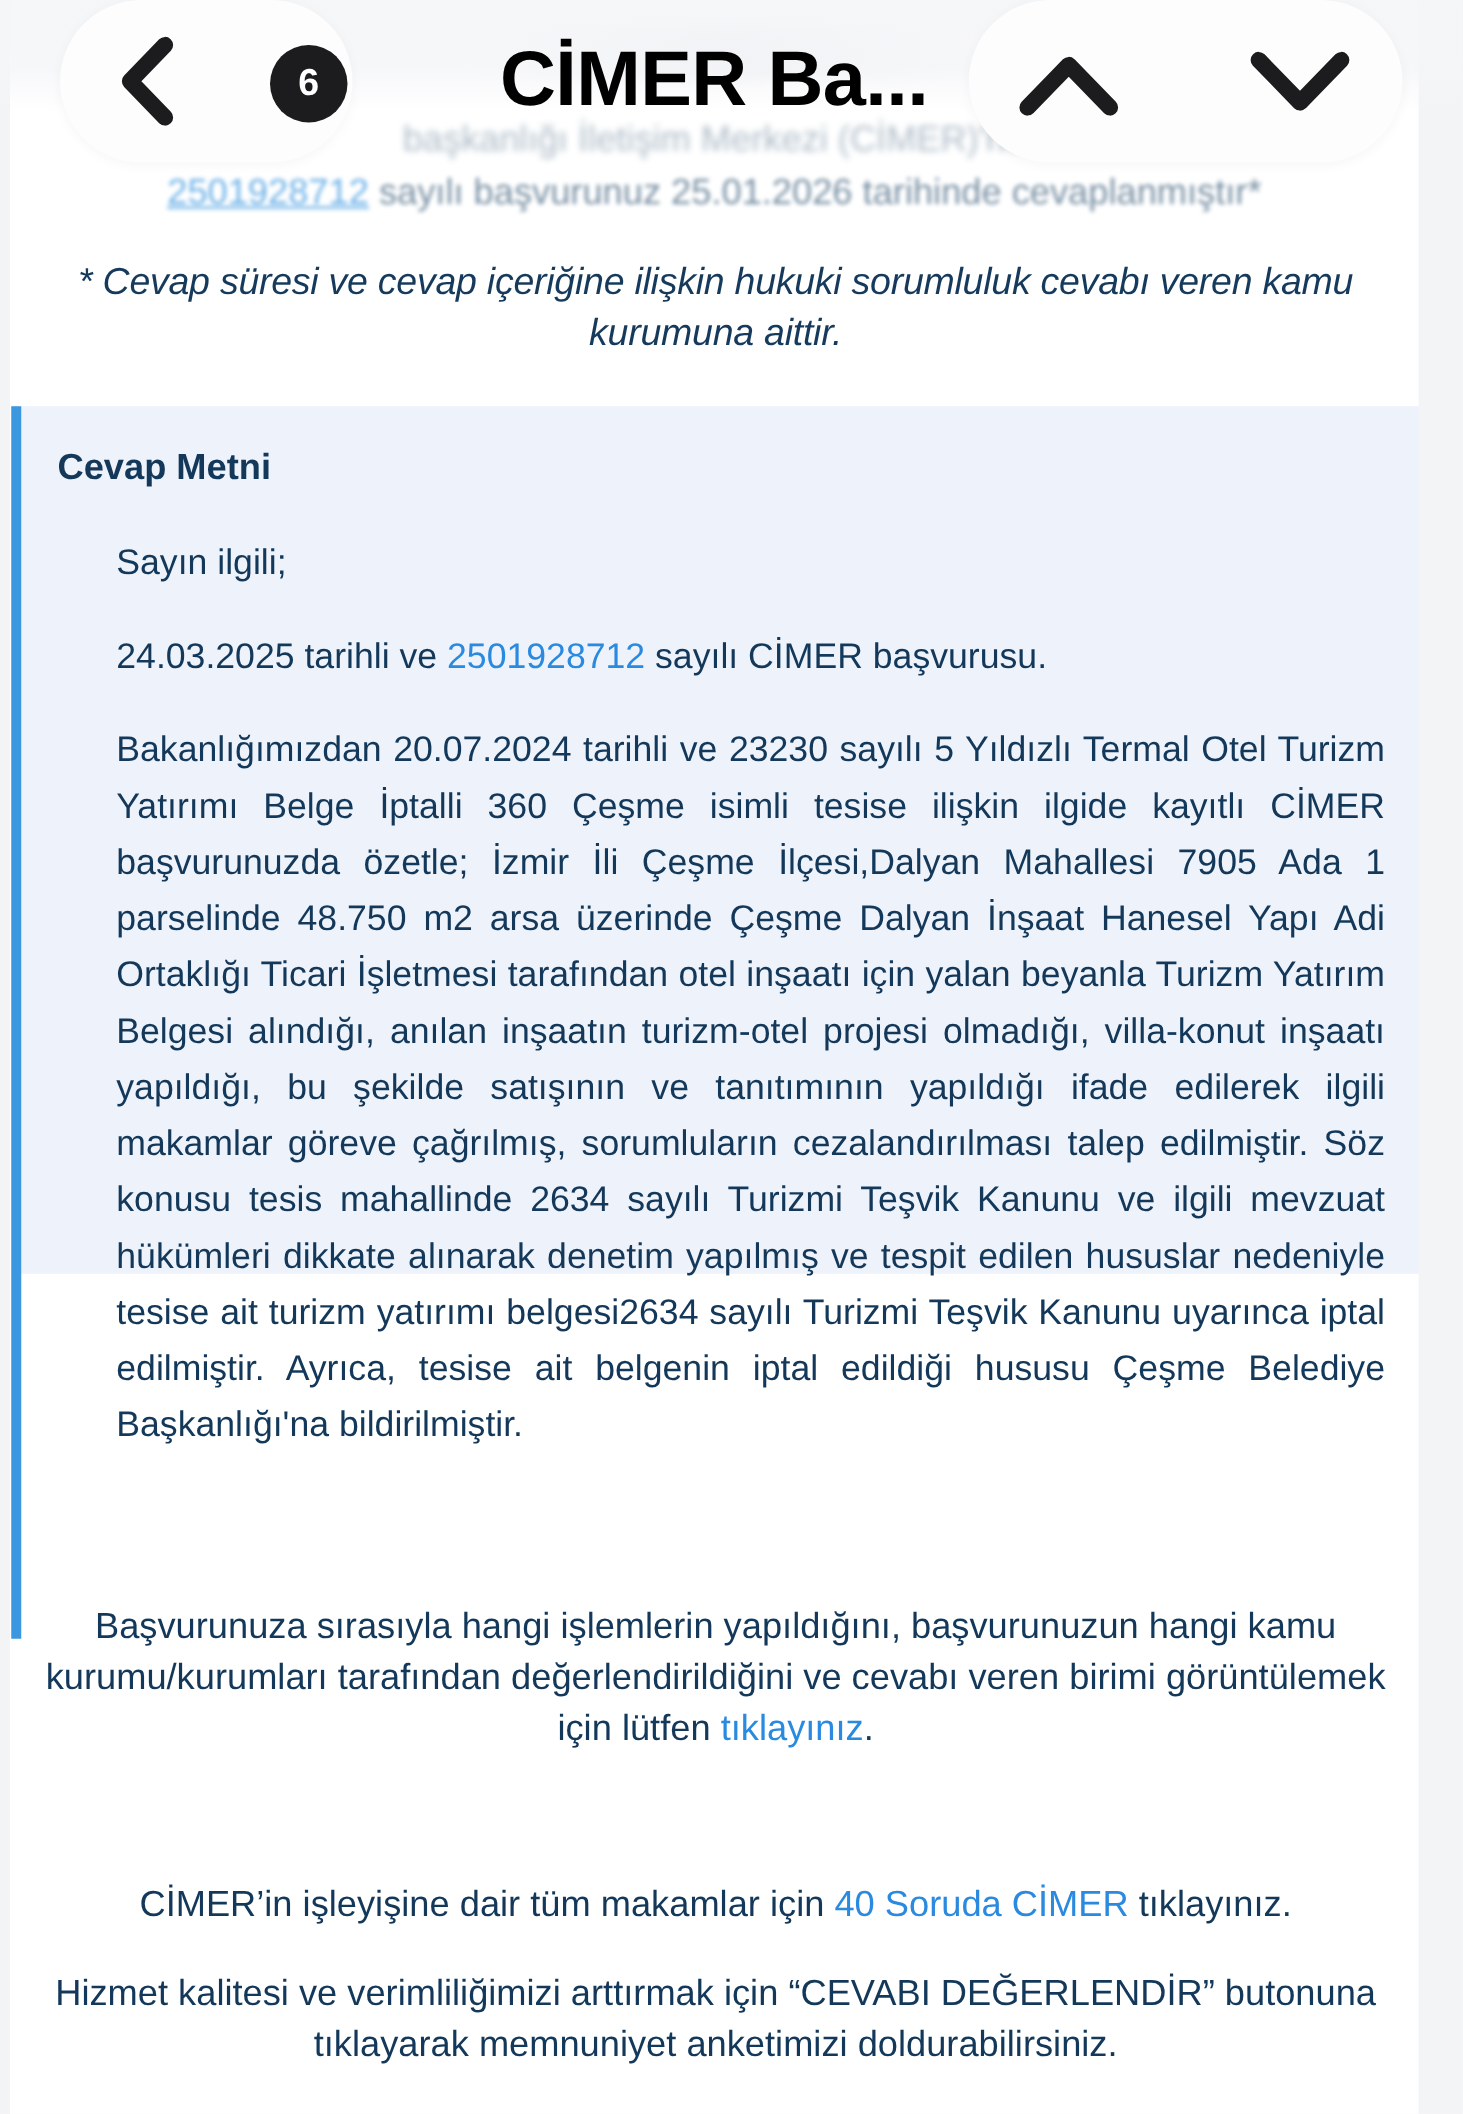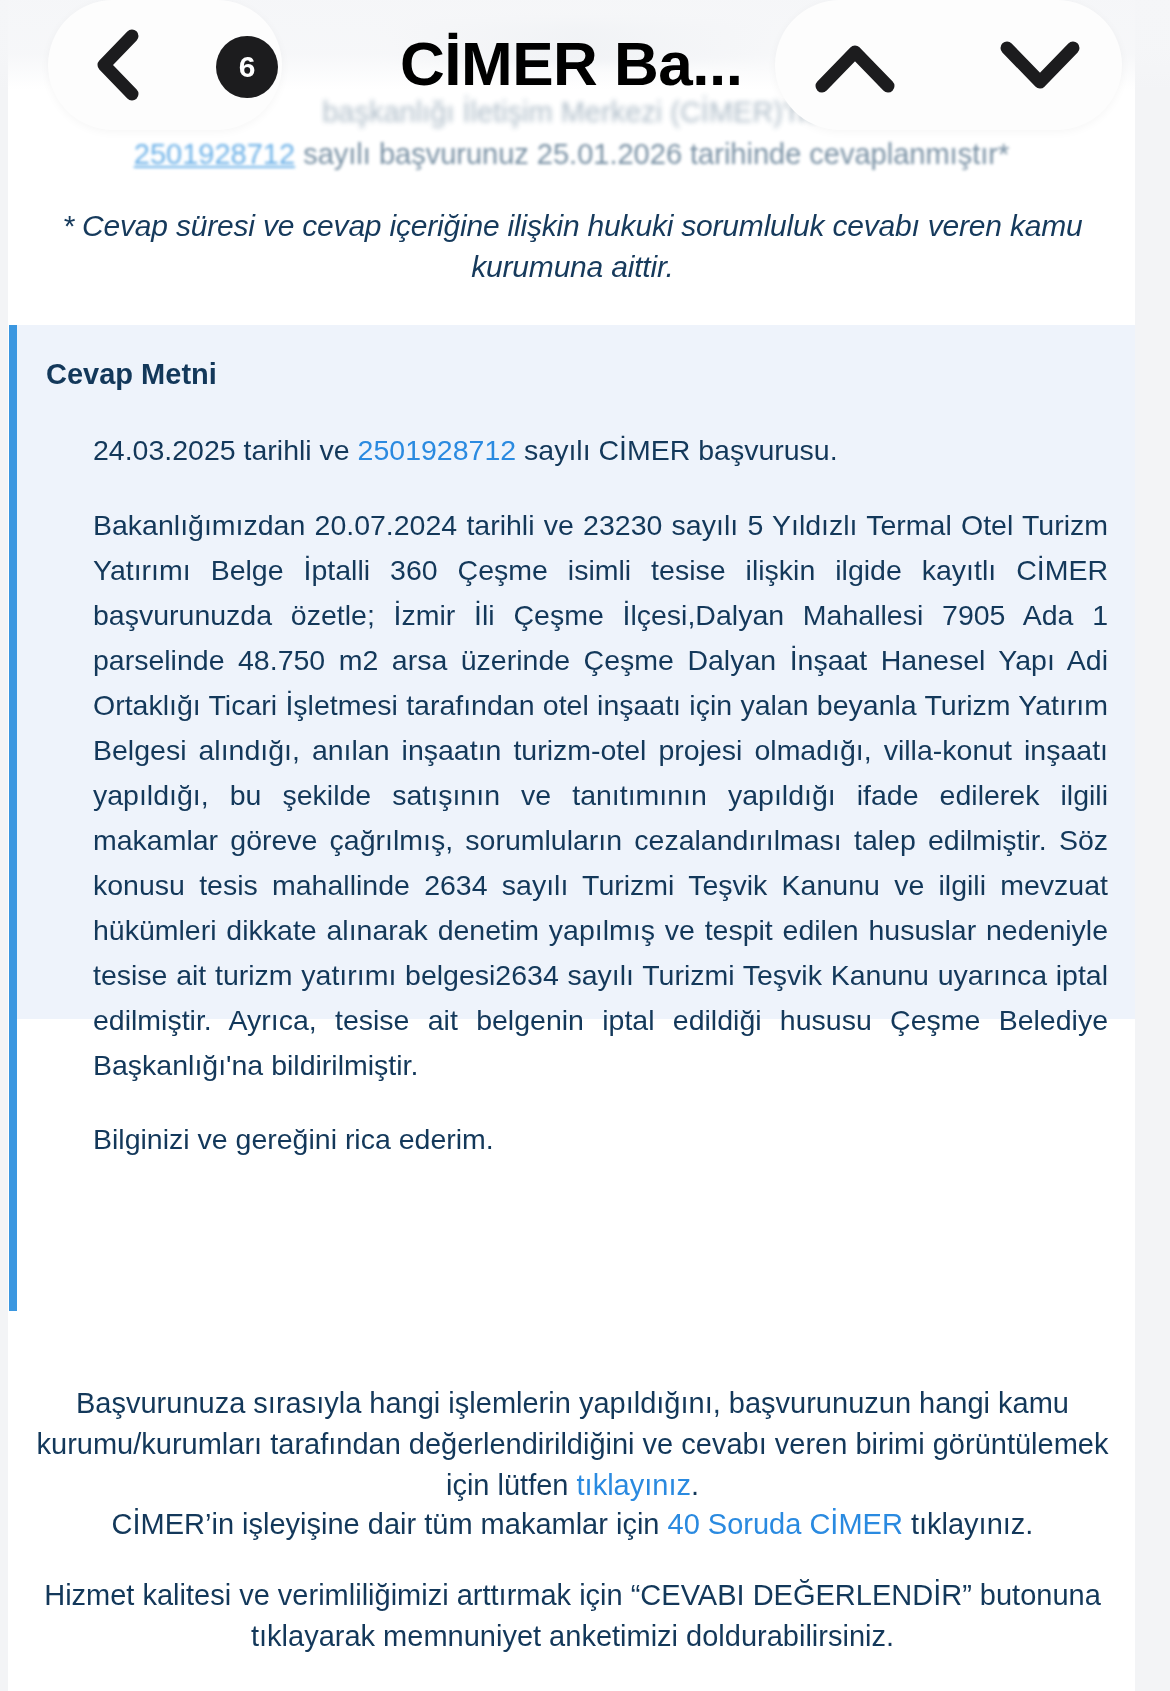--- a/index.html
+++ b/index.html
@@ -61,21 +61,21 @@
   }
   .answer-body p { margin-bottom: 30px; }
   .answer-body p.justify { text-align: justify; margin-bottom: 29px; }
   .link { color: #2a8ae0; }
 
   
   .info {
     position: absolute; left: 20px; width: 1105px; text-align: center;
     font-size: 29px; line-height: 41px; color: #13385a;
   }
-  .info.i1 { top: 1383px; }
+  .info.i1 { top: 1281px; }
   .info.i2 { top: 1504px; }
   .info.i3 { top: 1575px; }
 
   
   .nav-fade {
     position: absolute; left: 0; top: 0; width: 1170px; height: 90px;
     background: linear-gradient(180deg, rgba(245,246,248,0.96) 0%, rgba(245,246,248,0.85) 60%, rgba(245,246,248,0) 100%);
   }
   .pill {
     position: absolute; top: 0; height: 130px; background: #fdfdfd;
@@ -109,23 +109,23 @@
 <div class="blur-line l2">
   <a class="lnk">2501928712</a><span> sayılı başvurunuz 25.01.2026 tarihinde cevaplanmıştır*</span>
 </div>
 
 <div class="disclaimer">* Cevap süresi ve cevap içeriğine ilişkin hukuki sorumluluk cevabı veren kamu kurumuna aittir.</div>
 
 <section class="answer-box">
   <div class="answer-accent"></div>
   <div class="answer-title">Cevap Metni</div>
   <div class="answer-body">
+    <p>Sayın ilgili;</p>
     <p><span>24.03.2025 tarihli ve </span><a class="link">2501928712</a><span> sayılı CİMER başvurusu.</span></p>
     <p class="justify">Bakanlığımızdan 20.07.2024 tarihli ve 23230 sayılı 5 Yıldızlı Termal Otel Turizm Yatırımı Belge İptalli 360 Çeşme isimli tesise ilişkin ilgide kayıtlı CİMER başvurunuzda özetle; İzmir İli Çeşme İlçesi,Dalyan Mahallesi 7905 Ada 1 parselinde 48.750 m2 arsa üzerinde Çeşme Dalyan İnşaat Hanesel Yapı Adi Ortaklığı Ticari İşletmesi tarafından otel inşaatı için yalan beyanla Turizm Yatırım Belgesi alındığı, anılan inşaatın turizm-otel projesi olmadığı, villa-konut inşaatı yapıldığı, bu şekilde satışının ve tanıtımının yapıldığı ifade edilerek ilgili makamlar göreve çağrılmış, sorumluların cezalandırılması talep edilmiştir. Söz konusu tesis mahallinde 2634 sayılı Turizmi Teşvik Kanunu ve ilgili mevzuat hükümleri dikkate alınarak denetim yapılmış ve tespit edilen hususlar nedeniyle tesise ait turizm yatırımı belgesi2634 sayılı Turizmi Teşvik Kanunu uyarınca iptal edilmiştir. Ayrıca, tesise ait belgenin iptal edildiği hususu Çeşme Belediye Başkanlığı'na bildirilmiştir.</p>
-    <p>Bilginizi ve gereğini rica ederim.</p>
   </div>
 </section>
 
 <div class="info i1"><span>Başvurunuza sırasıyla hangi işlemlerin yapıldığını, başvurunuzun hangi kamu kurumu/kurumları tarafından değerlendirildiğini ve cevabı veren birimi görüntülemek için lütfen </span><a class="link">tıklayınız</a><span>.</span></div>
 <div class="info i2"><span>CİMER’in işleyişine dair tüm makamlar için </span><a class="link">40 Soruda CİMER</a><span> tıklayınız.</span></div>
 <div class="info i3">Hizmet kalitesi ve verimliliğimizi arttırmak için “CEVABI DEĞERLENDİR” butonuna tıklayarak memnuniyet anketimizi doldurabilirsiniz.</div>
 
 <div class="nav-fade"></div>
 
 <div class="pill left">

